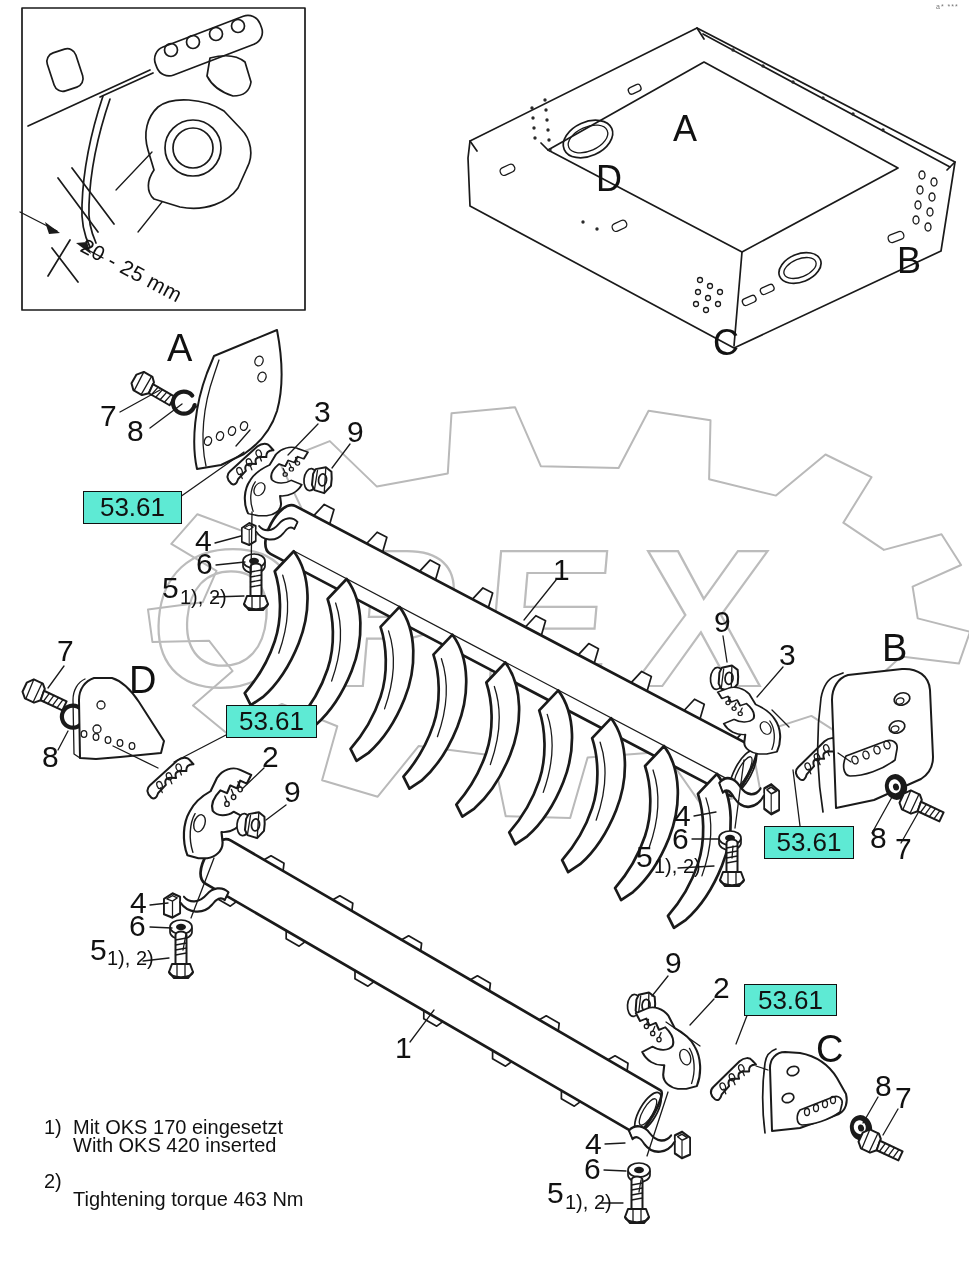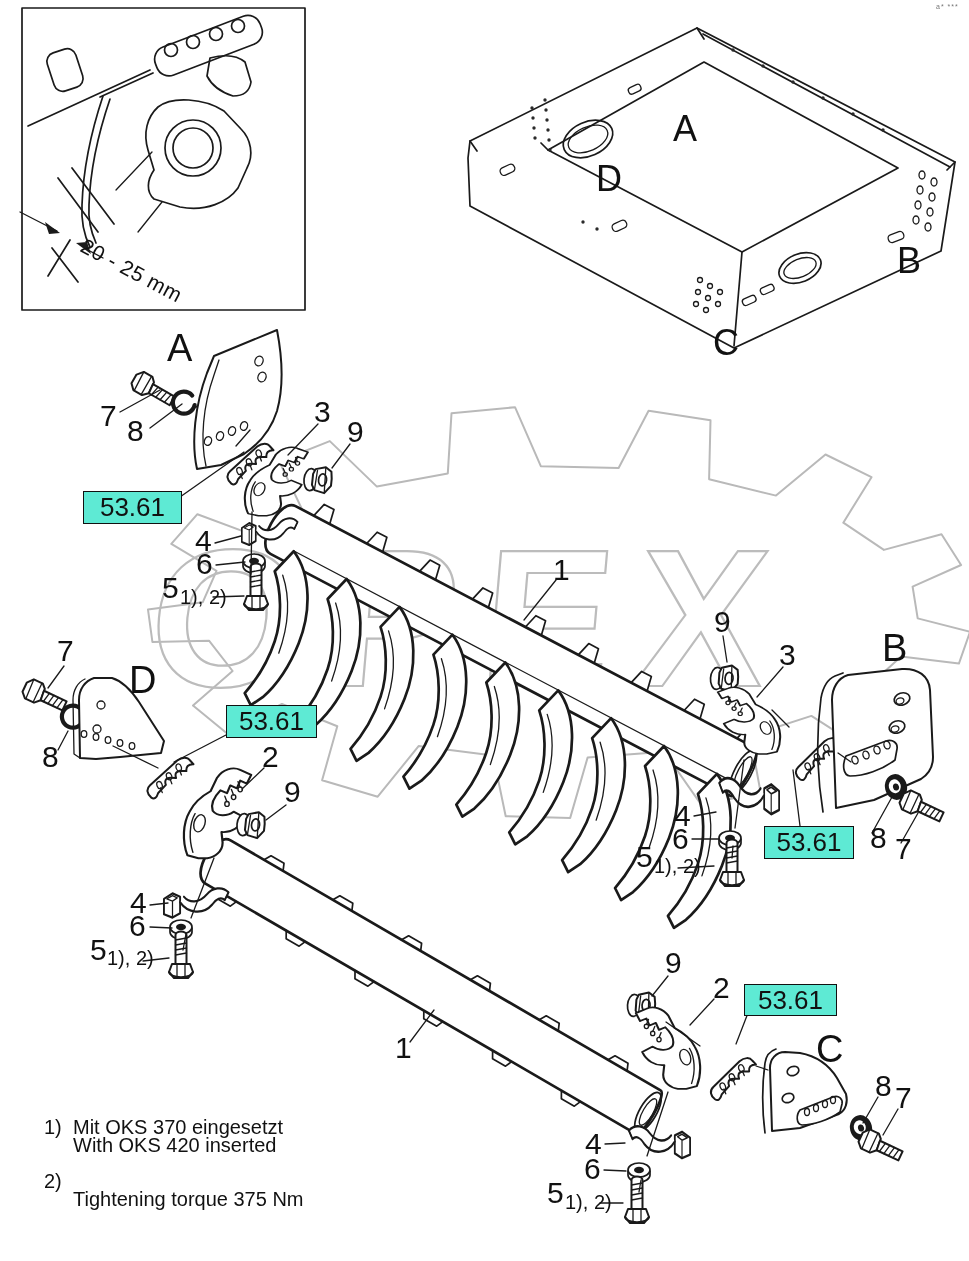--- a/index.html
+++ b/index.html
@@ -376,18 +376,18 @@
 <div class="co" style="left:665px;top:948px">9</div>
 <div class="co" style="left:713px;top:973px">2</div>
 <div class="co" style="left:875px;top:1071px">8</div>
 <div class="co" style="left:895px;top:1083px">7</div>
 <div class="co" style="left:585px;top:1129px">4</div>
 <div class="co" style="left:584px;top:1154px">6</div>
 <div class="co" style="left:547px;top:1178px">5</div>
 <div class="co-sub" style="left:565px;top:1192px">1), 2)</div>
 
 <div class="fn" style="left:44px;top:1116px">1)</div>
-<div class="fn" style="left:73px;top:1116px">Mit OKS 370 eingesetzt</div>
+<div class="fn" style="left:73px;top:1116px">Mit OKS 170 eingesetzt</div>
 <div class="fn" style="left:73px;top:1134px">With OKS 420 inserted</div>
 <div class="fn" style="left:44px;top:1170px">2)</div>
-<div class="fn" style="left:73px;top:1188px">Tightening torque 375 Nm</div>
+<div class="fn" style="left:73px;top:1188px">Tightening torque 463 Nm</div>
 
 </div>
 
 </body></html>

